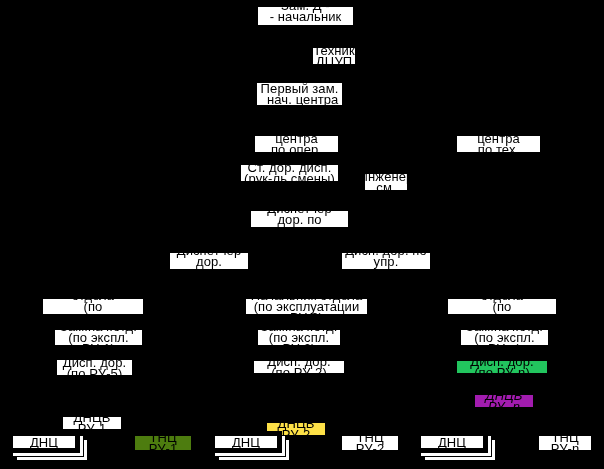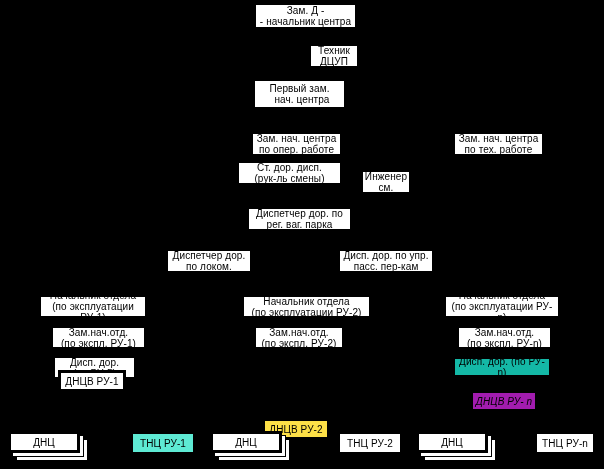--- a/index.html
+++ b/index.html
@@ -13,23 +13,23 @@
     width: 604px;
     height: 469px;
     background: #000000;
     overflow: hidden;
     font-family: "Liberation Sans", sans-serif;
   }
   .node {
     position: absolute;
     box-sizing: border-box;
     background: #ffffff;
-    border: 3px solid #6d28d9;
+    border: 5px solid #6d28d9;
     color: #000000;
-    font-size: 10px;
+    font-size: 13px;
     line-height: 11px;
     text-align: center;
     display: flex;
     flex-direction: column;
     align-items: center;
     justify-content: center;
     white-space: pre-line;
     letter-spacing: 0.1px;
     padding: 0 2px;
   }
@@ -82,30 +82,31 @@
     <div class="node" style="left: 443px; top: 294px; width: 118px; height: 25px; background: rgb(255, 255, 255); border-color: rgb(0, 0, 0);">Начальник отдела
 (по эксплуатации РУ-n)</div>
     <div class="node" style="left: 50px; top: 325px; width: 97px; height: 25px; background: rgb(255, 255, 255); border-color: rgb(0, 0, 0);">Зам.нач.отд.
 (по экспл. РУ-1)</div>
     <div class="node" style="left: 253px; top: 325px; width: 92px; height: 25px; background: rgb(255, 255, 255); border-color: rgb(0, 0, 0);">Зам.нач.отд.
 (по экспл. РУ-2)</div>
     <div class="node" style="left: 456px; top: 325px; width: 97px; height: 25px; background: rgb(255, 255, 255); border-color: rgb(0, 0, 0);">Зам.нач.отд.
 (по экспл. РУ-n)</div>
     <div class="node" style="left: 52px; top: 355px; width: 85px; height: 25px; background: rgb(255, 255, 255); border-color: rgb(0, 0, 0);">Дисп. дор.
 (по РУ-5)</div>
-    <div class="node" style="left: 452px; top: 356px; width: 100px; height: 22px; background: #14b8a6; border-color: rgb(0, 0, 0);">Дисп. дор. (по РУ-n)</div>
-    <div class="node" style="left: 58px; top: 370px; width: 68px; height: 22px; background: rgb(255, 255, 255); border-color: rgb(0, 0, 0);">ДНЦВ РУ-1</div>
+    <div class="node" style="left: 249px; top: 356px; width: 100px; height: 22px; background: rgb(255, 255, 255); border-color: rgb(0, 0, 0);">Дисп. дор. (по РУ-2)</div>
+    <div class="node" style="left: 452px; top: 356px; width: 100px; height: 22px; background: #22c55e; border-color: rgb(0, 0, 0);">Дисп. дор. (по РУ-n)</div>
+    <div class="node" style="left: 58px; top: 412px; width: 68px; height: 22px; background: rgb(255, 255, 255); border-color: rgb(0, 0, 0);">ДНЦВ РУ-1</div>
     <div class="node" style="left: 262px; top: 390px; width: 68px; height: 22px; background: #fde047; border-color: rgb(0, 0, 0); margin-top: 28px;">ДНЦВ РУ-2</div>
     <div class="node" style="left: 470px; top: 390px; width: 68px; height: 22px; background: #a21caf; border-color: rgb(0, 0, 0); font-style: italic;">ДНЦВ РУ- n</div>
     <div class="stack" style="left: 8px; top: 431px; width: 80px; height: 30px;">
       <div class="layer l3" style="width: 72px; height: 22px; background: rgb(255, 255, 255); border-color: rgb(0, 0, 0);"></div>
       <div class="layer l2" style="width: 72px; height: 22px; background: rgb(255, 255, 255); border-color: rgb(0, 0, 0);"></div>
       <div class="node" style="width: 72px; height: 22px; background: rgb(255, 255, 255); border-color: rgb(0, 0, 0);">ДНЦ</div>
     </div>
-    <div class="node" style="left: 130px; top: 431px; width: 66px; height: 24px; background: #5eead4; border-color: rgb(0, 0, 0);">ТНЦ РУ-1</div>
+    <div class="node" style="left: 130px; top: 431px; width: 66px; height: 24px; background: #4d7c0f; border-color: rgb(0, 0, 0);">ТНЦ РУ-1</div>
     <div class="stack" style="left: 210px; top: 431px; width: 80px; height: 30px;">
       <div class="layer l3" style="width: 72px; height: 22px; background: rgb(255, 255, 255); border-color: rgb(0, 0, 0);"></div>
       <div class="layer l2" style="width: 72px; height: 22px; background: rgb(255, 255, 255); border-color: rgb(0, 0, 0);"></div>
       <div class="node" style="width: 72px; height: 22px; background: rgb(255, 255, 255); border-color: rgb(0, 0, 0);">ДНЦ</div>
     </div>
     <div class="node" style="left: 337px; top: 431px; width: 66px; height: 24px; background: rgb(255, 255, 255); border-color: rgb(0, 0, 0);">ТНЦ РУ-2</div>
     <div class="stack" style="left: 416px; top: 431px; width: 80px; height: 30px;">
       <div class="layer l3" style="width: 72px; height: 22px; background: rgb(255, 255, 255); border-color: rgb(0, 0, 0);"></div>
       <div class="layer l2" style="width: 72px; height: 22px; background: rgb(255, 255, 255); border-color: rgb(0, 0, 0);"></div>
       <div class="node" style="width: 72px; height: 22px; background: rgb(255, 255, 255); border-color: rgb(0, 0, 0);">ДНЦ</div>

